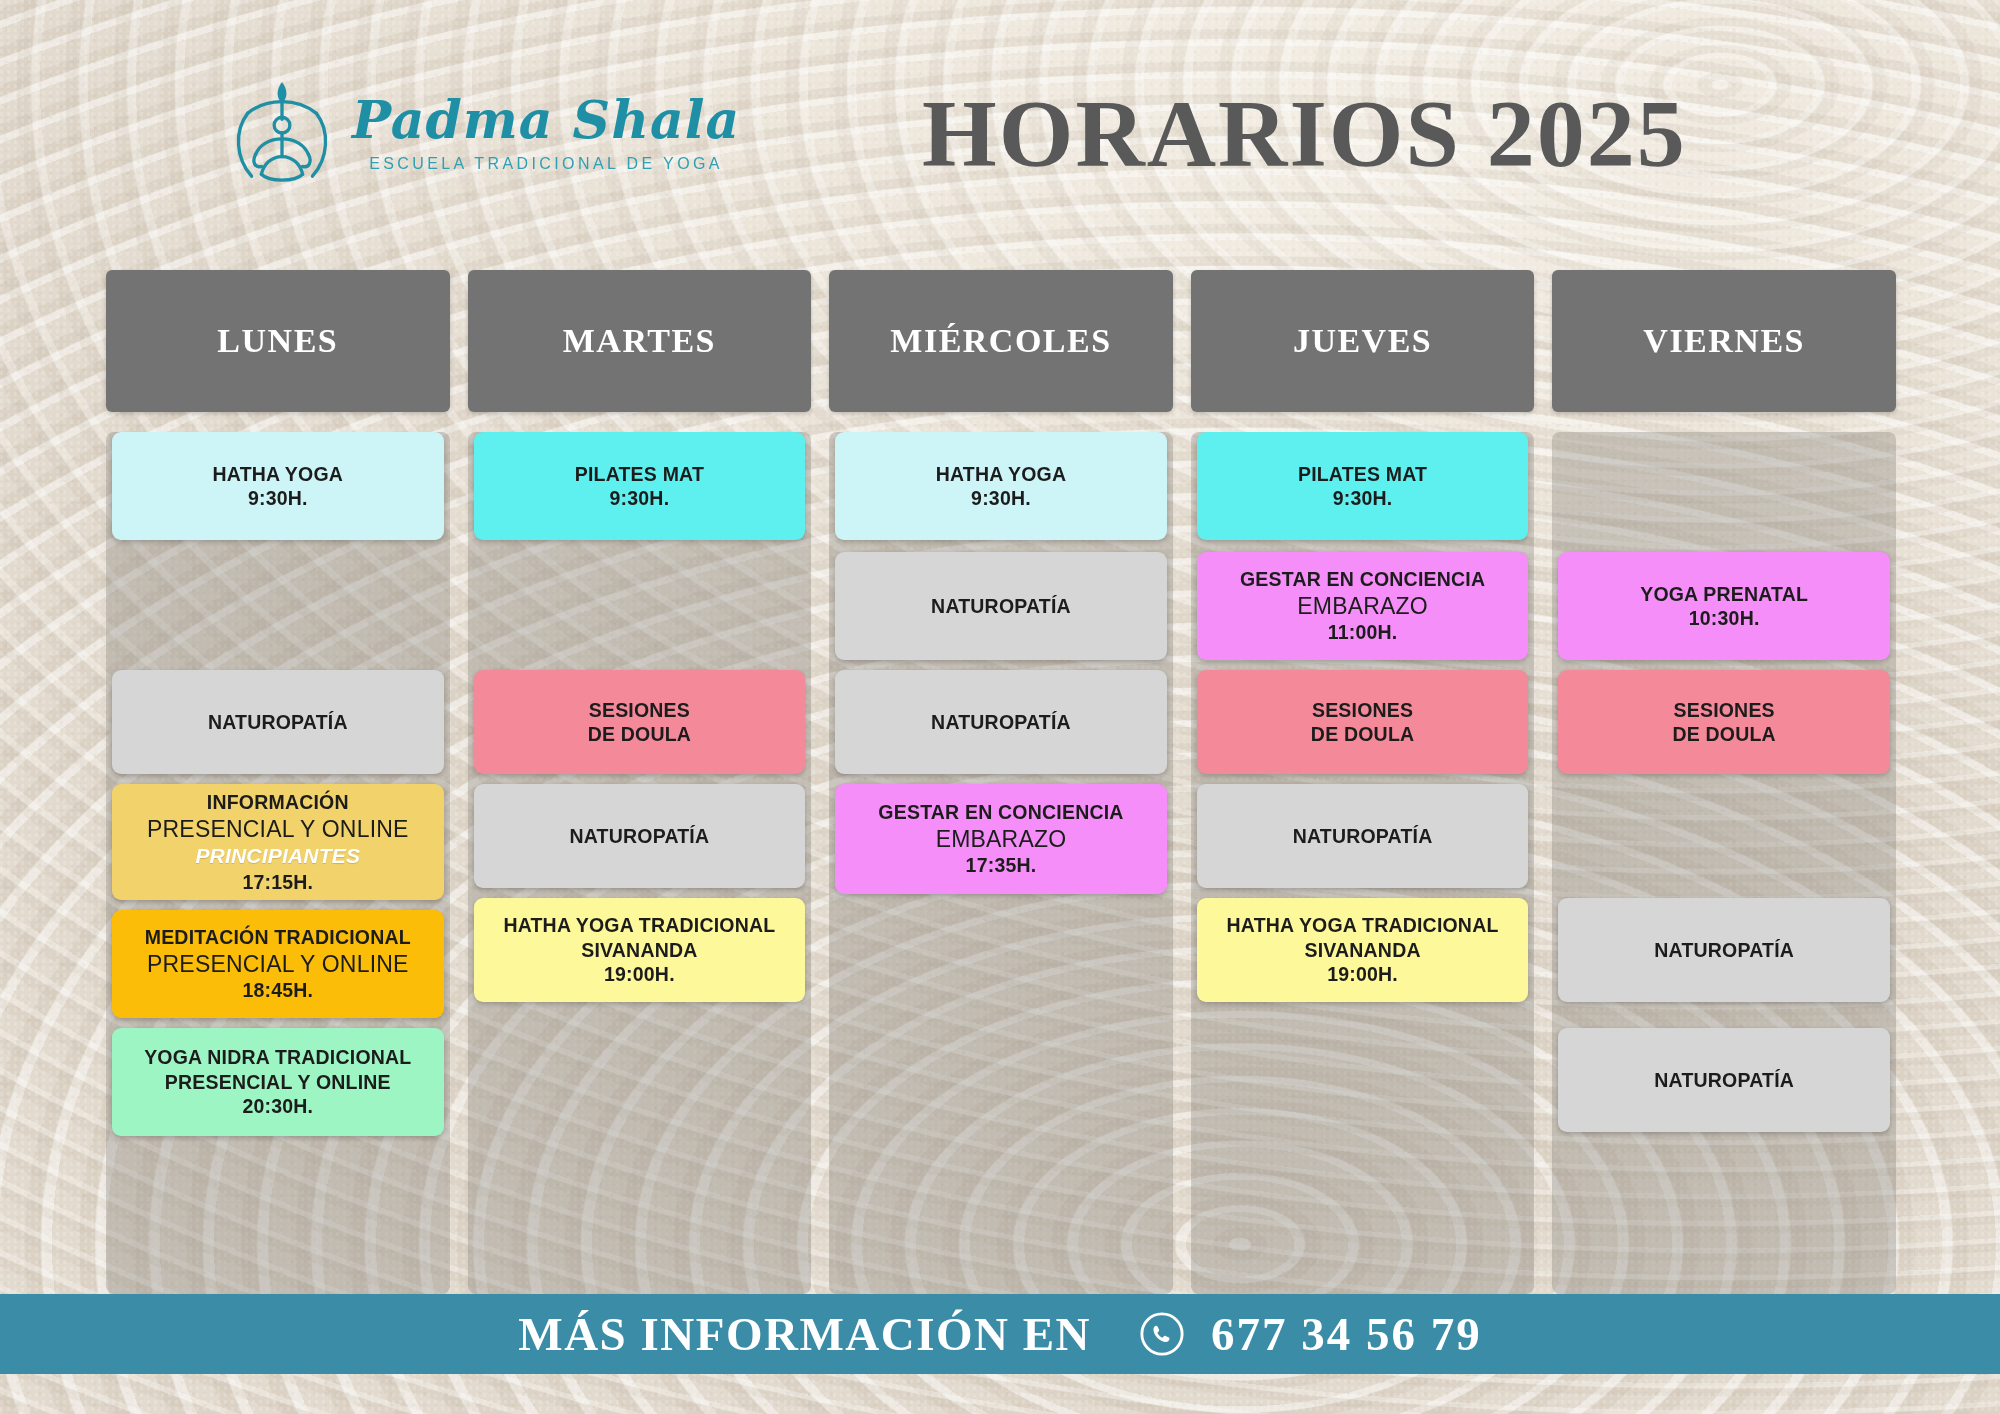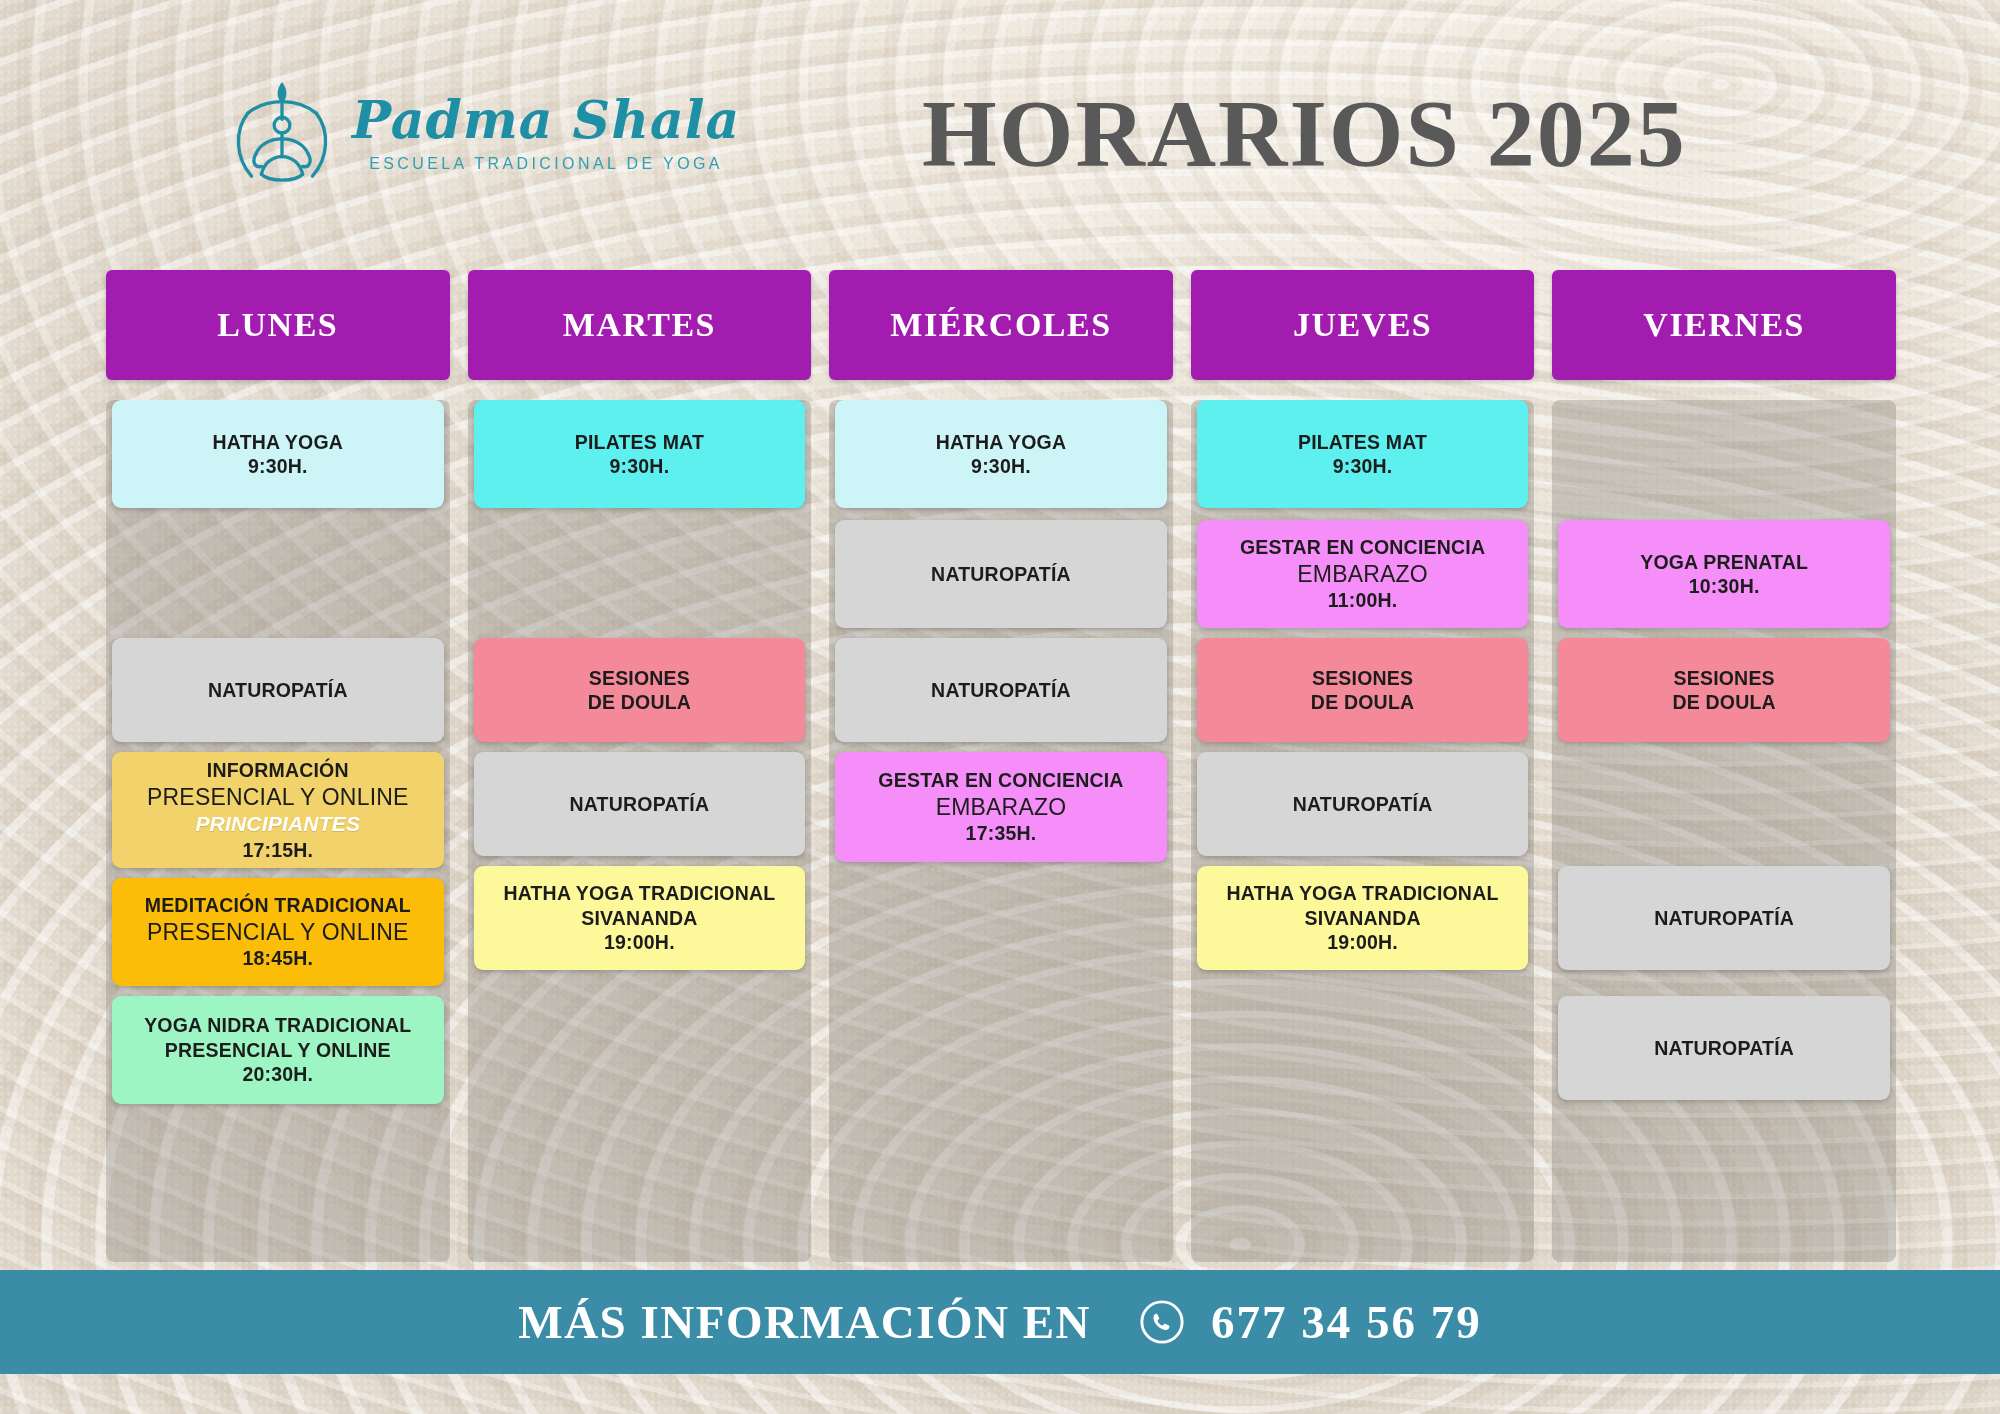--- a/index.html
+++ b/index.html
@@ -115,22 +115,22 @@
     width: 1790px;
     display: flex;
     gap: 18px;
   }
   .col {
     width: 348px;
     display: flex;
     flex-direction: column;
   }
   .day-head {
-    height: 110px;
-    background: #a21caf;
+    height: 142px;
+    background: #737373;
     border-radius: 6px;
     display: flex;
     align-items: center;
     justify-content: center;
     color: #ffffff;
     font-family: "Liberation Serif", serif;
     font-weight: 700;
     font-size: 34px;
     letter-spacing: 1.5px;
     box-shadow: 0 2px 4px rgba(0,0,0,0.18);
@@ -175,21 +175,21 @@
     color: #ffffff;
     text-shadow: 0 1px 1px rgba(0,0,0,0.15);
   }
 
   
   .footer {
     position: absolute;
     left: 0;
     bottom: 40px;
     width: 2000px;
-    height: 104px;
+    height: 80px;
     background: #3b8ca6;
     display: flex;
     align-items: center;
     justify-content: center;
     gap: 26px;
   }
   .footer-text {
     font-family: "Liberation Serif", serif;
     font-weight: 700;
     font-size: 47px;

